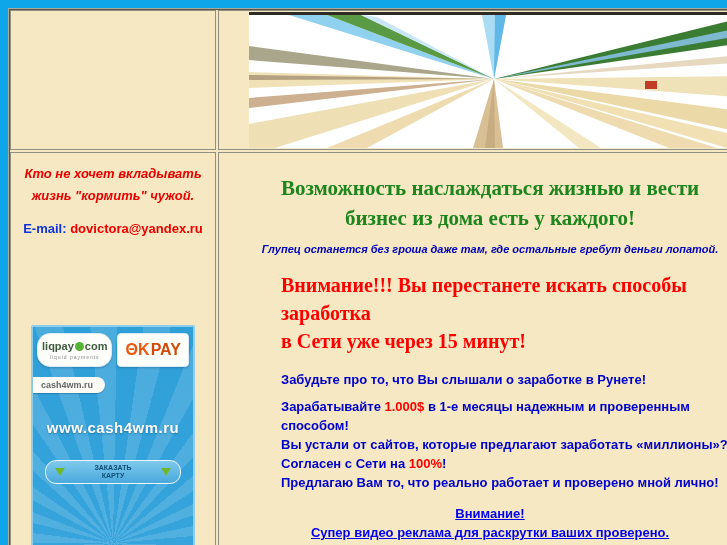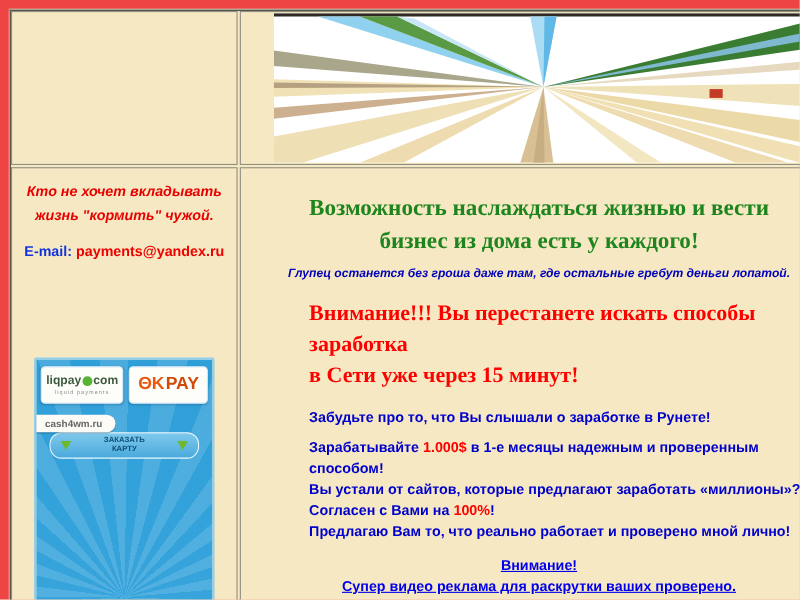--- a/index.html
+++ b/index.html
@@ -1,18 +1,18 @@
 <!DOCTYPE html>
 <html><head>
 <meta charset="utf-8">
 <style>
   html,body{margin:0;padding:0;}
   .viewport{
     position:relative;width:727px;height:545px;overflow:hidden;
-    background:#ef4444;font-family:"Liberation Sans",sans-serif;
+    background:#0ea5e9;font-family:"Liberation Sans",sans-serif;
   }
   .page-table{
     position:absolute;left:8px;top:8px;width:752px;
     display:grid;grid-template-columns:206px 544px;grid-template-rows:140px auto;
     gap:2px;background:#f5e8c2;border:2px ridge #aaa99a;
   }
   .cell{border:1px solid #8f8f82;background:#f5e8c2;}
 
   
   .rays-wrap{margin:1px 0 0 30px;width:500px;height:136px;line-height:0;}
@@ -32,21 +32,21 @@
     background:
       repeating-conic-gradient(from -90deg at 50% 36%,
         rgba(255,255,255,0.13) 0deg 7deg, rgba(255,255,255,0) 7deg 14deg),
       linear-gradient(#2f9fd8,#45aee2);
     height:600px;cursor:pointer;
   }
   .pay-row{display:flex;gap:5px;justify-content:center;padding:6px 4px 2px;}
   .paybox{background:#fdfdfa;border:1px solid #d7ecf7;border-radius:4px;
           height:32px;display:flex;flex-direction:column;align-items:center;
           justify-content:center;box-shadow:0 1px 2px rgba(0,40,70,.25);}
-  .paybox.liqpay{width:74px;}
+  .paybox.liqpay{width:74px;border-radius:13px;}
   .paybox.okpay{width:70px;flex-direction:row;}
   .liq-top{font-size:11px;font-weight:bold;color:#3e5a3e;line-height:11px;display:flex;align-items:center;}
   .liq-dot{display:inline-block;width:9px;height:9px;border-radius:50%;
            background:#57b332;margin:0 1px;}
   .liq-sub{font-size:5px;color:#8a8a8a;letter-spacing:1px;margin-top:2px;}
   .ok-o{font-size:16px;font-weight:bold;color:#e8570e;line-height:16px;}
   .ok-k{font-size:16px;font-weight:bold;color:#e8570e;line-height:16px;}
   .ok-pay{font-size:16px;font-weight:bold;color:#d14a0a;line-height:16px;margin-left:1px;}
   .cash-tab{display:inline-block;margin:8px auto 0 0;float:left;
             background:#fcfbf6;color:#666;font-size:9px;font-weight:bold;
@@ -132,41 +132,42 @@
     </div>
 
     <div class="cell cell-sidebar">
       <div class="quote">
         <div>Кто не хочет вкладывать</div>
         <div>жизнь "кормить" чужой.</div>
       </div>
       <div class="contact">
         <div>
           <span class="lbl">E-mail:</span>
-          <span class="val">payments@yandex.ru</span>
+          <span class="val">dovictora@yandex.ru</span>
         </div>
       </div>
 
       <a class="banner">
         <div class="pay-row">
           <div class="paybox liqpay">
             <div class="liq-top">
               <span>liqpay</span>
               <span class="liq-dot"></span>
               <span>com</span>
             </div>
             <div class="liq-sub">liquid payments</div>
           </div>
           <div class="paybox okpay">
             <span class="ok-o">Θ</span>
             <span class="ok-k">K</span>
             <span class="ok-pay">PAY</span>
           </div>
         </div>
         <div class="cash-tab">cash4wm.ru</div>
+        <div class="site-url">www.cash4wm.ru</div>
         <div class="order-btn">
           <span class="arrow-down"></span>
           <span class="order-text">
             <span>ЗАКАЗАТЬ</span><br>
             <span>КАРТУ</span>
           </span>
           <span class="arrow-down"></span>
         </div>
 
       </a>
@@ -182,21 +183,21 @@
         <div>Внимание!!! Вы перестанете искать способы заработка</div>
         <div>в Сети уже через 15 минут!</div>
       </div>
       <div class="p-forget">Забудьте про то, что Вы слышали о заработке в Рунете!</div>
       <div class="p-group">
         <div>
           <span>Зарабатывайте </span><span class="accent-red">1.000$</span><span> в 1-е месяцы надежным и проверенным способом!</span>
         </div>
         <div>Вы устали от сайтов, которые предлагают заработать «миллионы»?</div>
         <div>
-          <span>Согласен с Вами на </span><span class="accent-red">100%</span><span>!</span>
+          <span>Согласен с Сети на </span><span class="accent-red">100%</span><span>!</span>
         </div>
         <div>Предлагаю Вам то, что реально работает и проверено мной лично!</div>
       </div>
       <div class="link-line link-1">
         <a>Внимание!</a>
       </div>
       <div class="link-line link-2">
         <a>Супер видео реклама для раскрутки ваших проверено.</a>
       </div>
 

